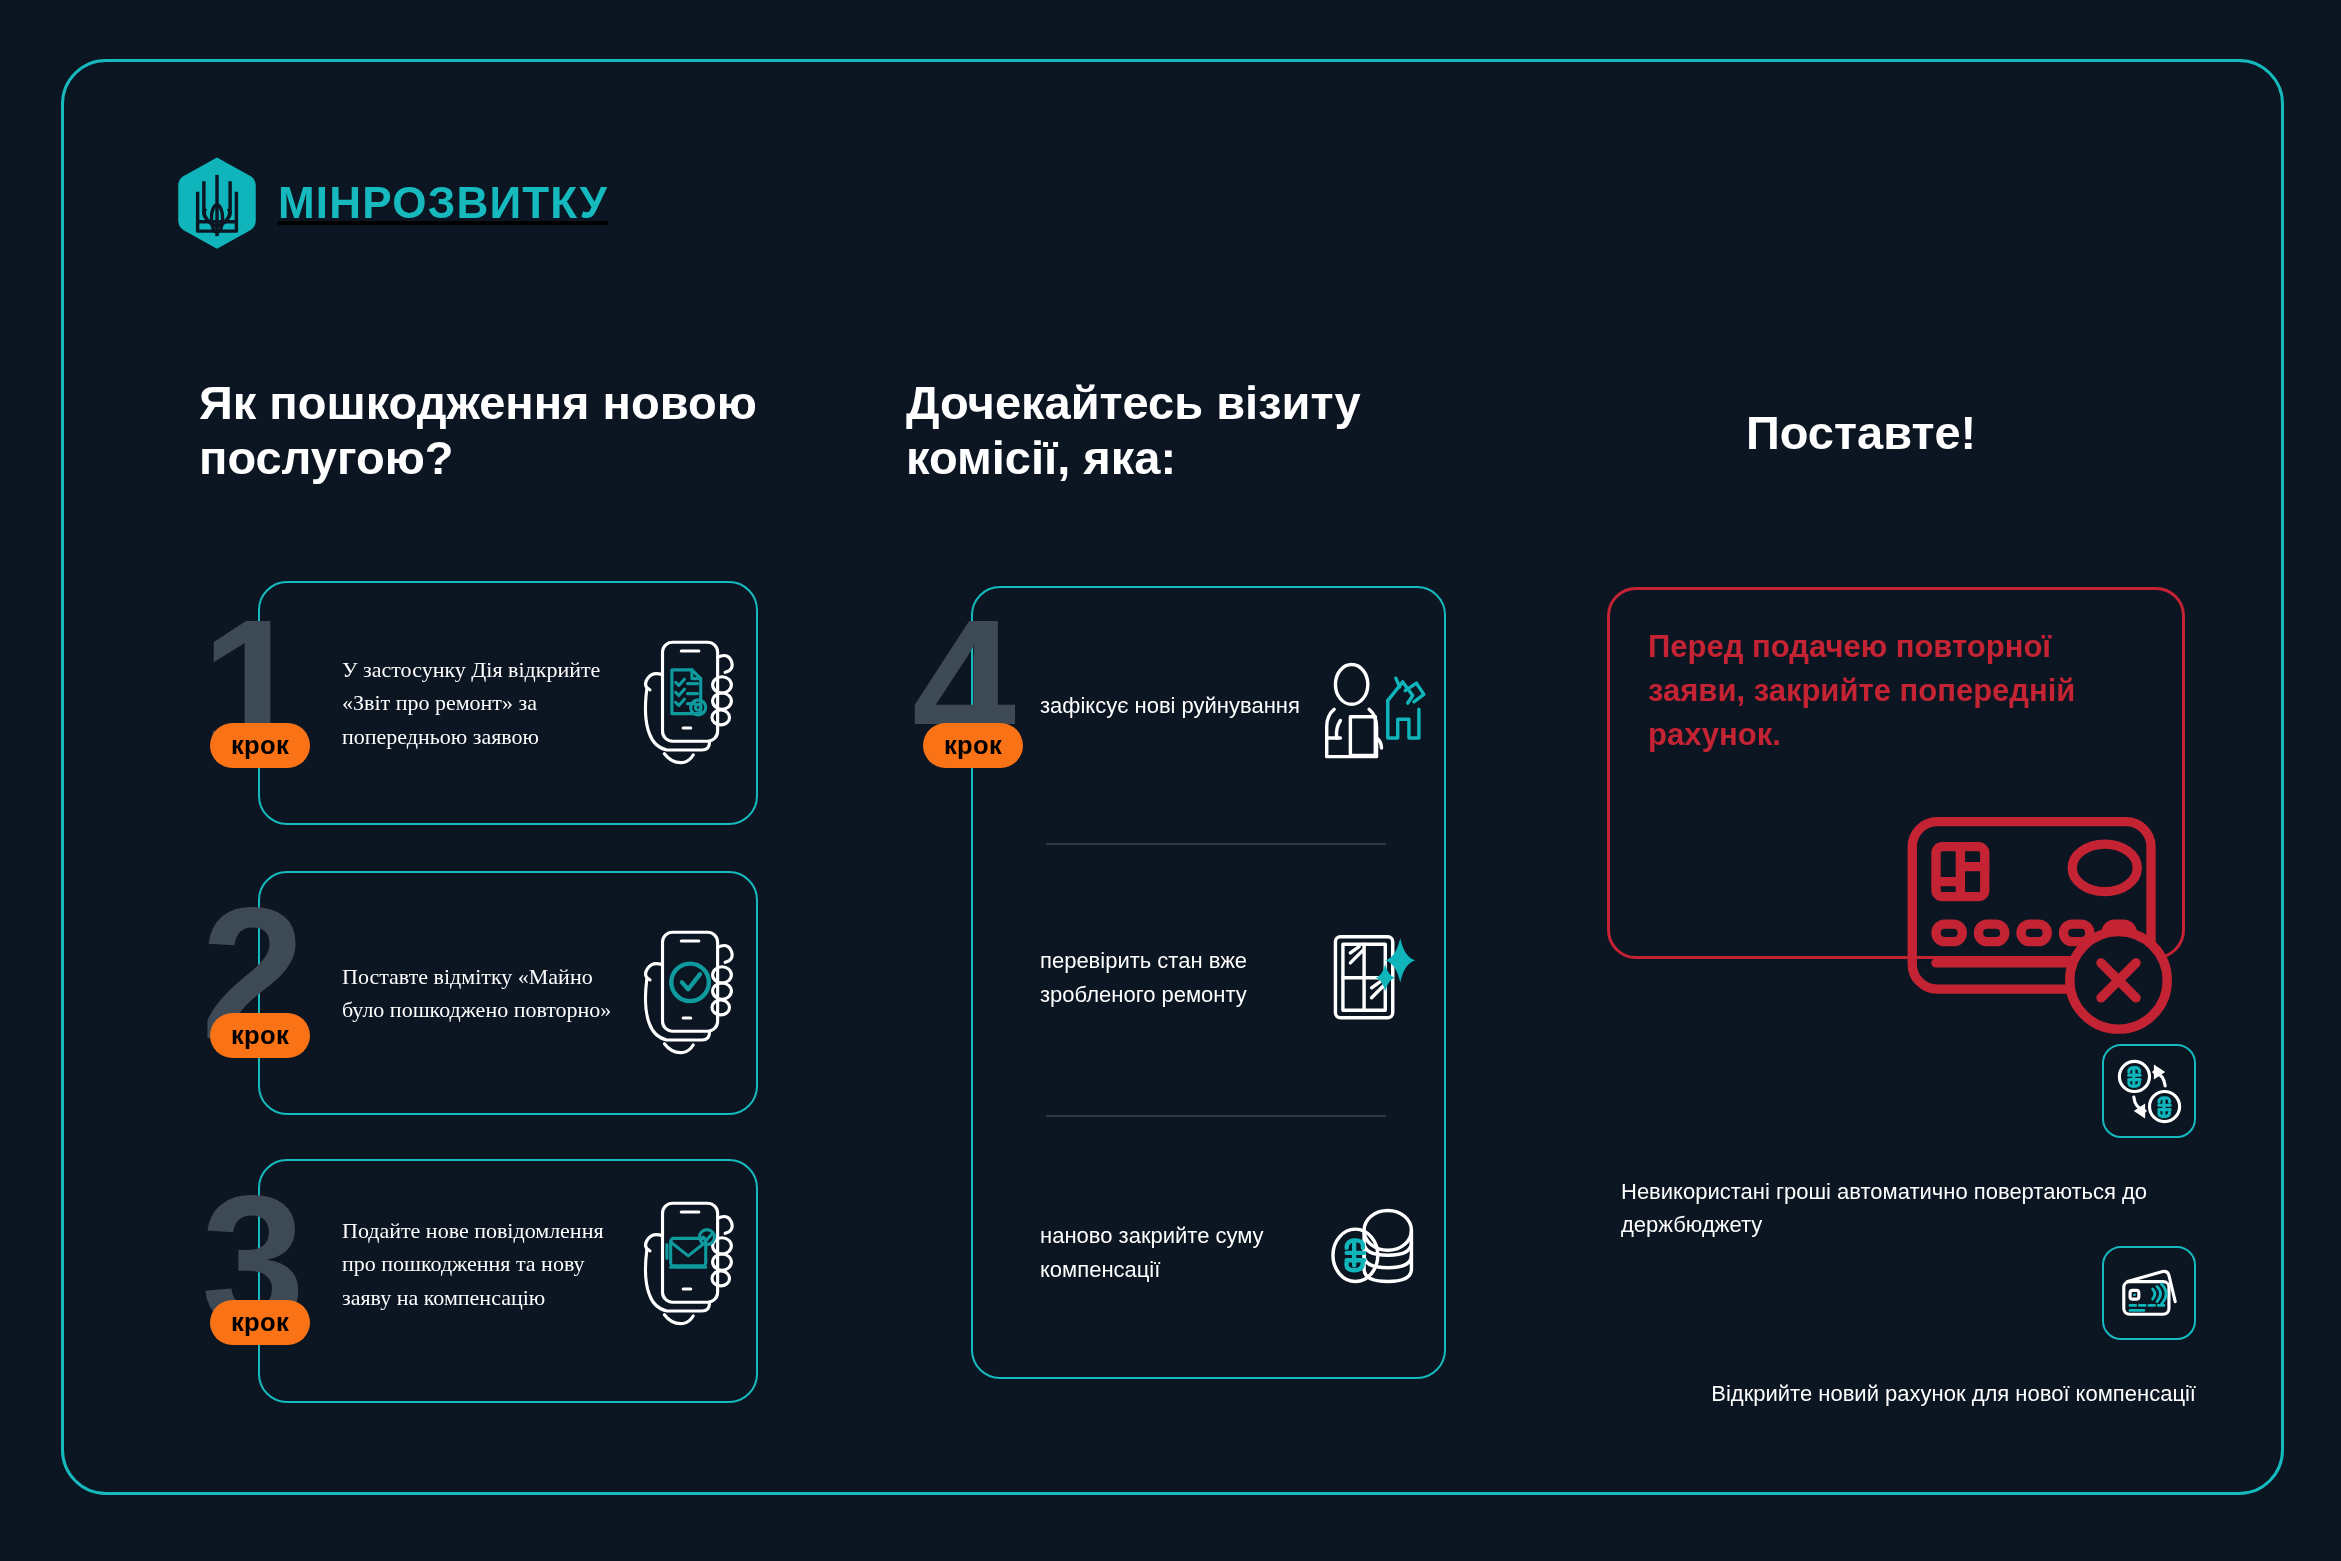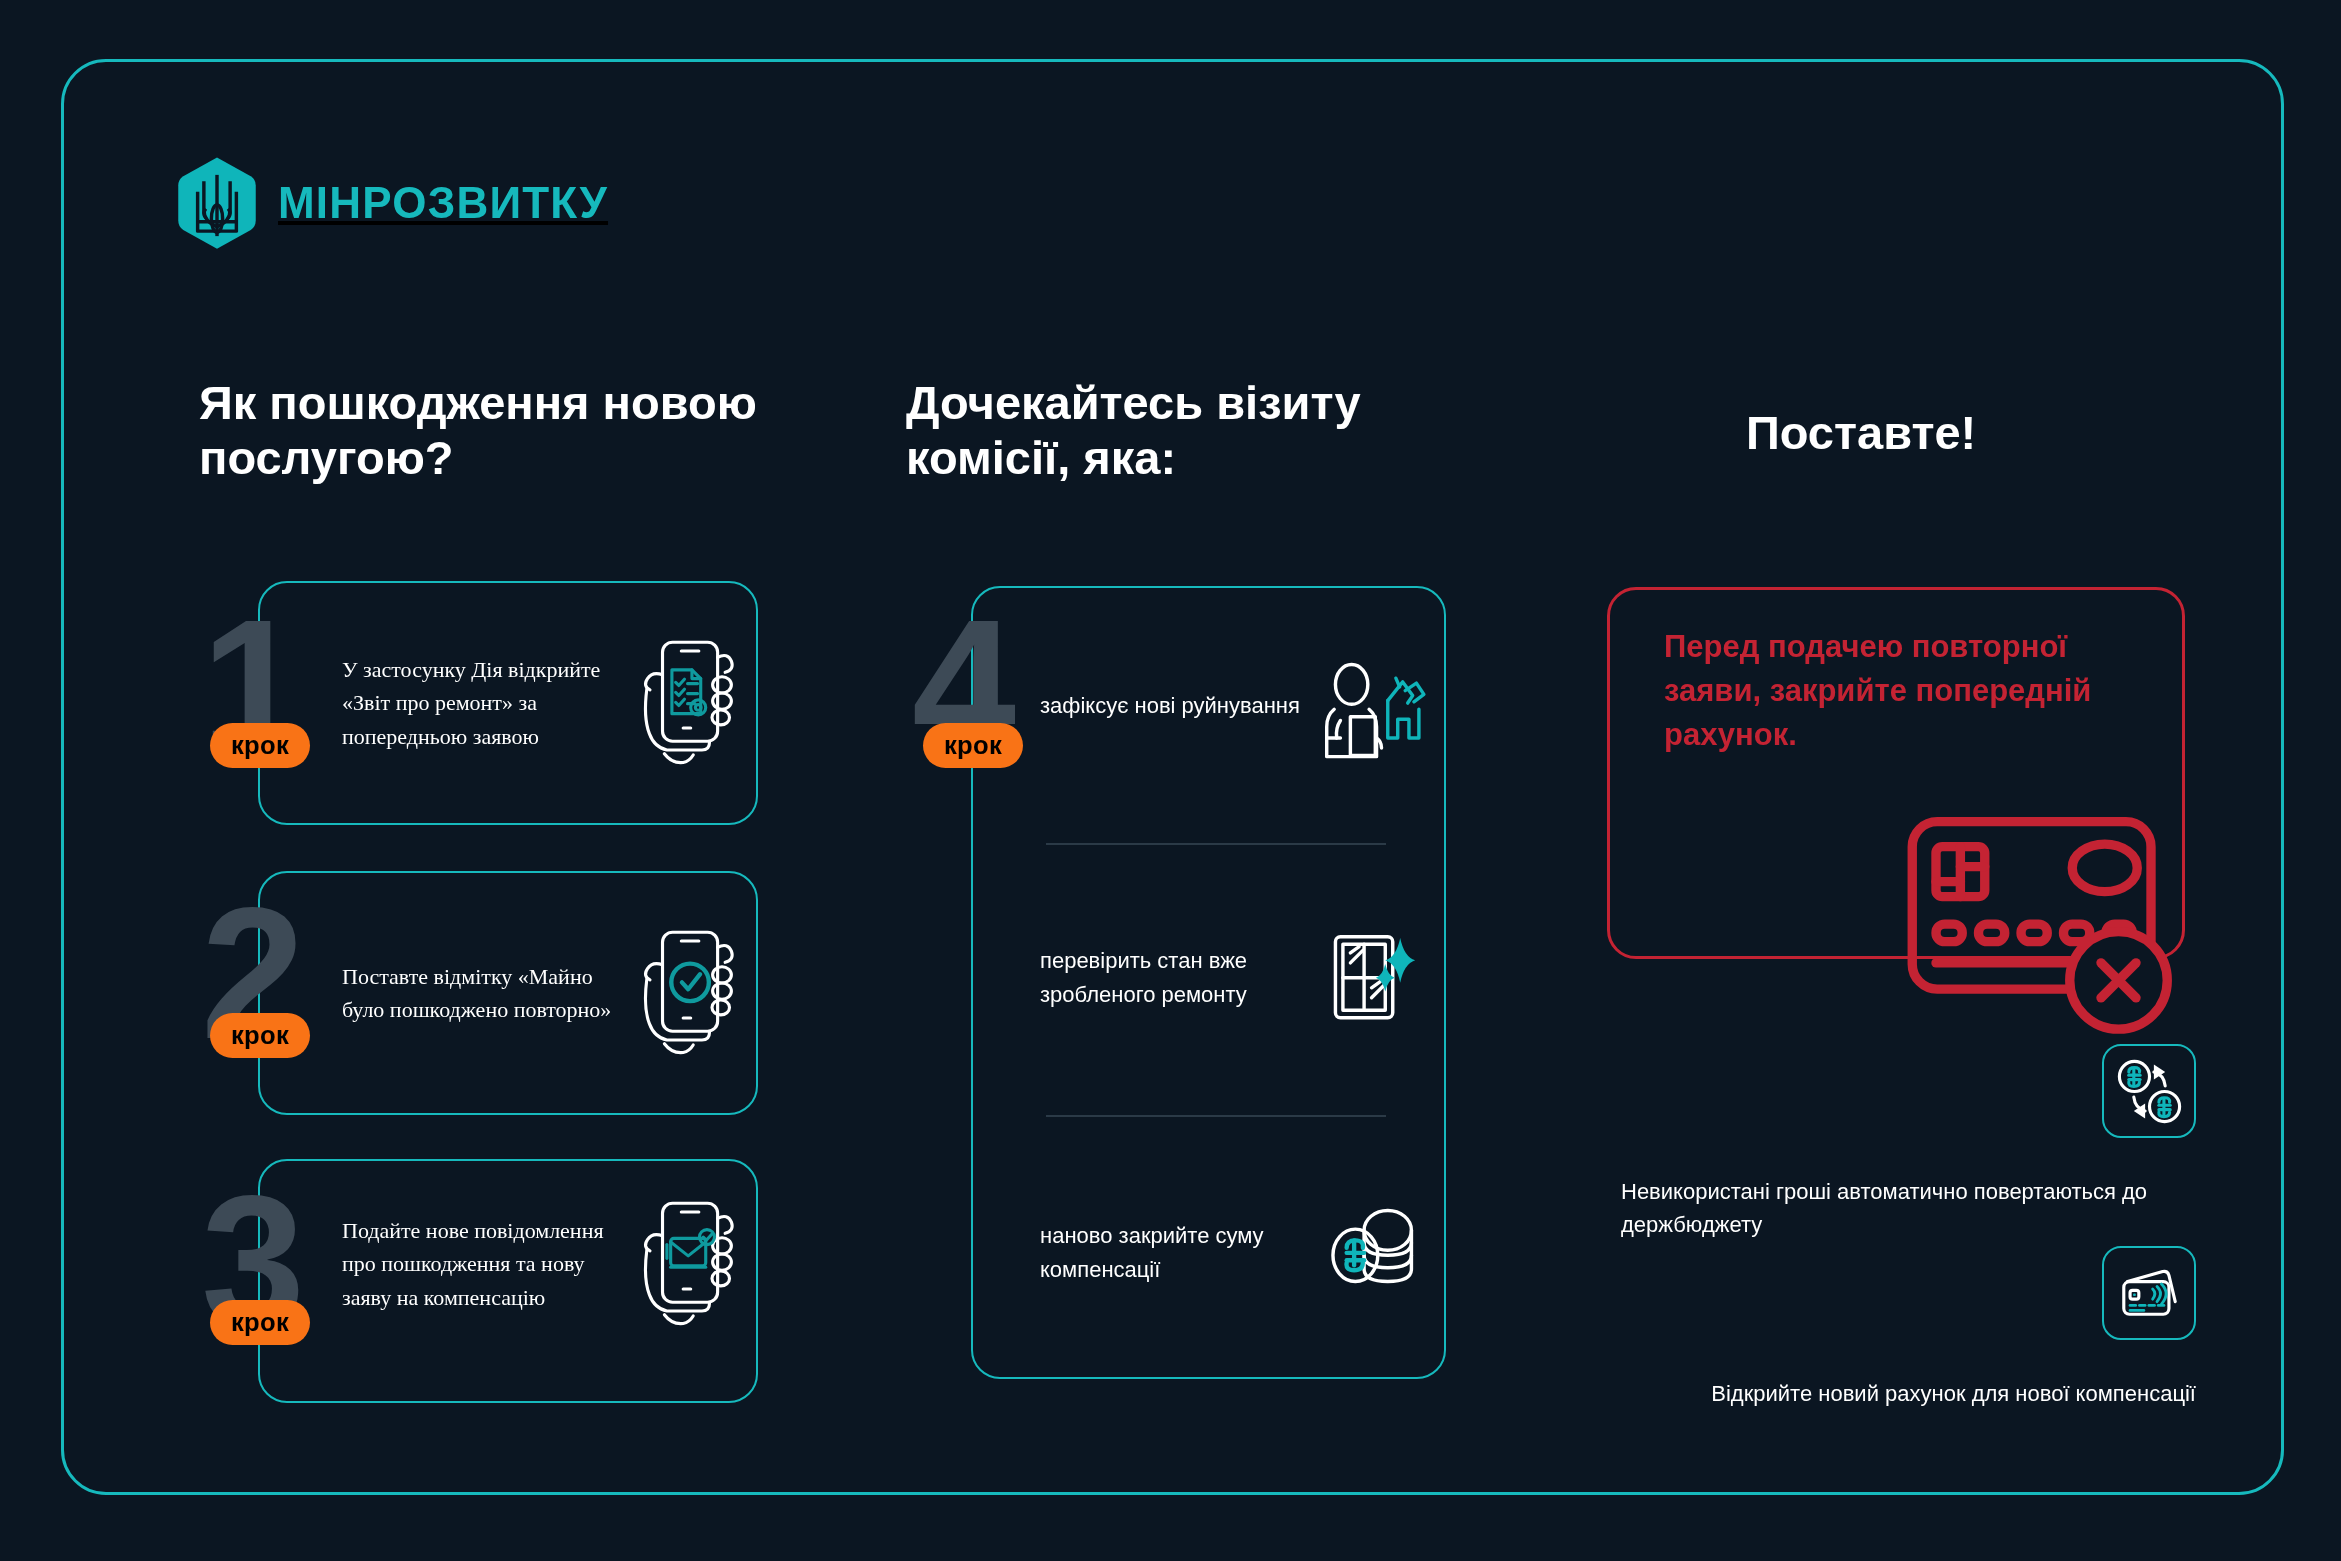--- a/index.html
+++ b/index.html
@@ -74,21 +74,21 @@
   #div1{top:843px;}
   #div2{top:1115px;}
 
   
   #redcard{
     position:absolute;left:1607px;top:587px;width:578px;height:372px;
     border:3.1px solid #c42333;border-radius:29px;box-sizing:border-box;
   }
   #redtext{
     position:absolute;left:1648px;top:625px;width:437px;
-    color:#c42333;font-weight:700;font-size:31px;line-height:1.42;z-index:2;margin-left:16px;
+    color:#c42333;font-weight:700;font-size:31px;line-height:1.42;z-index:2;
   }
   #redcardicon{position:absolute;left:1886px;top:799px;width:300px;height:244px;z-index:3;}
 
   
   .note{position:absolute;display:flex;align-items:flex-end;gap:33px;flex-direction:column;}
   .note-ico{
     width:94px;height:94px;flex:0 0 94px;border:2.5px solid #16b9bd;border-radius:19px;
     box-sizing:border-box;display:flex;align-items:center;justify-content:center;
   }
   .note-text{color:#ffffff;font-size:22px;line-height:1.5;padding-top:3.7px;}

